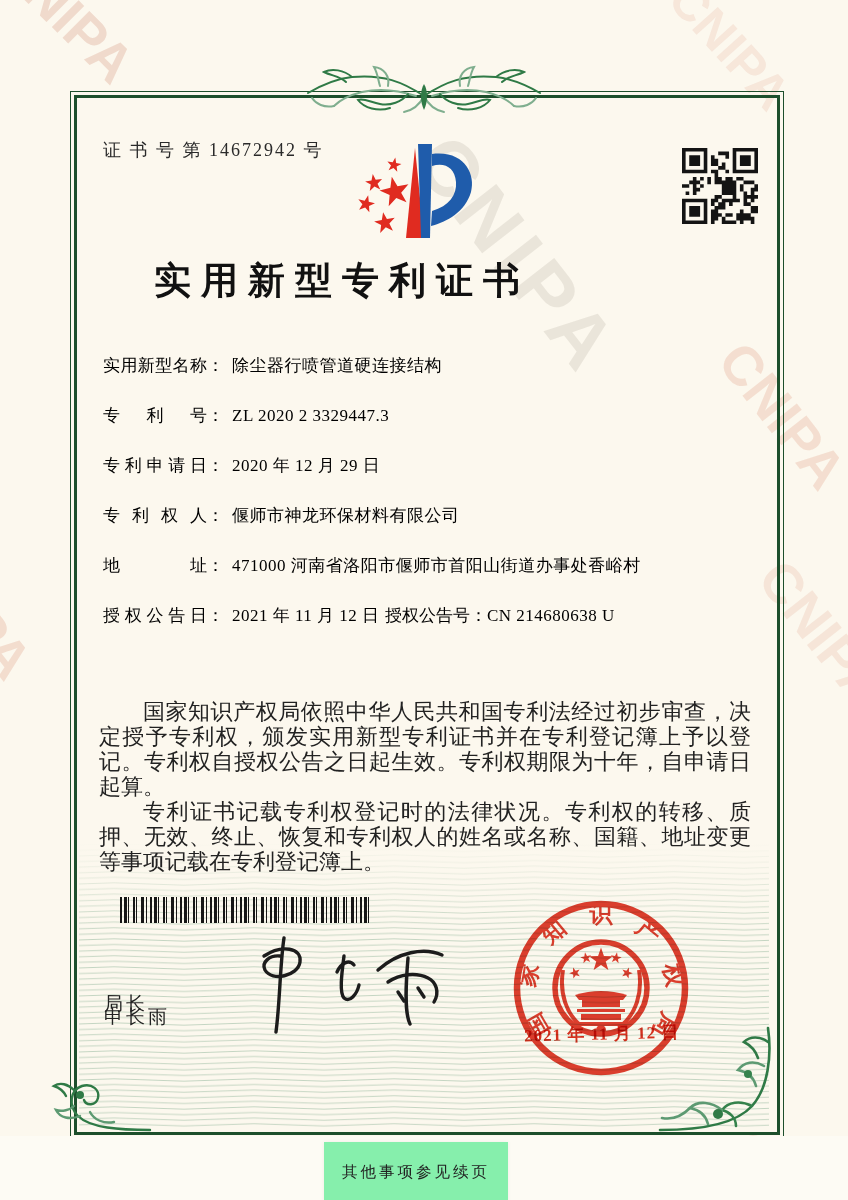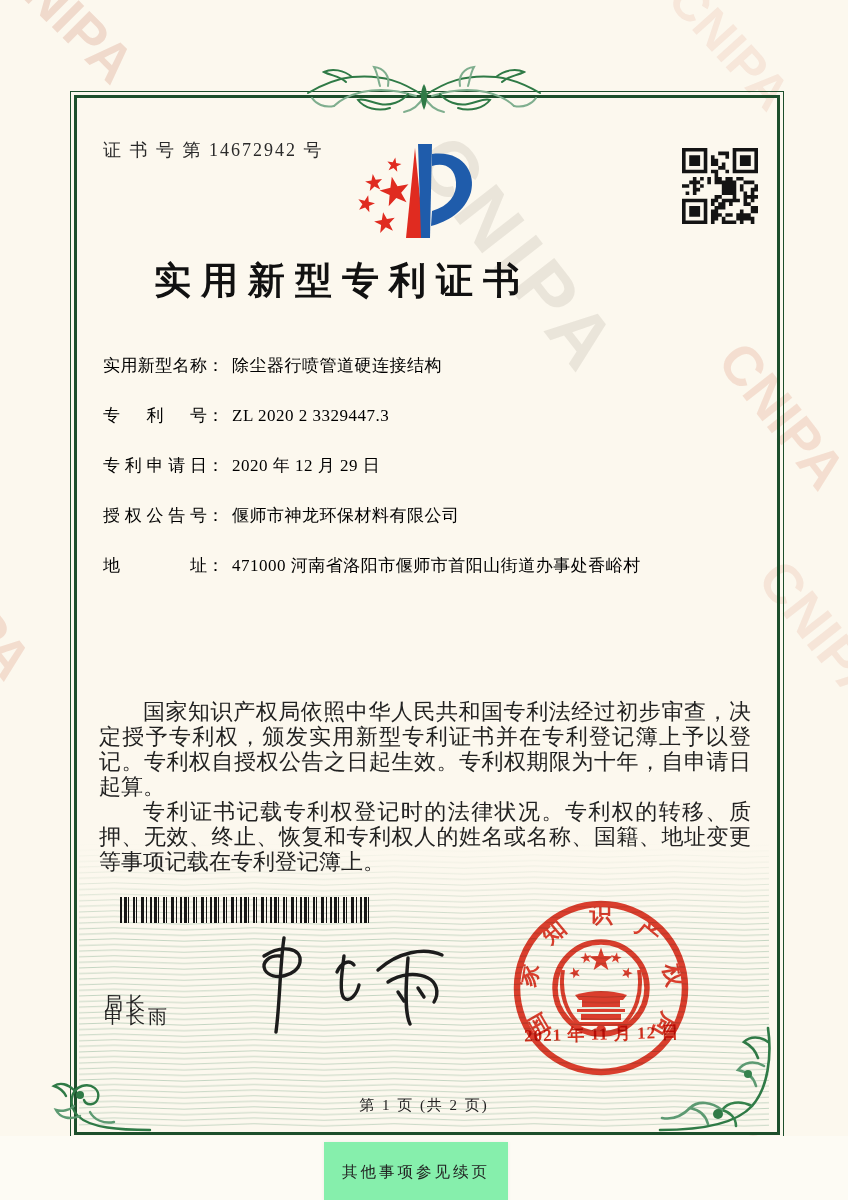--- a/index.html
+++ b/index.html
@@ -186,24 +186,30 @@
     <div class="frow">
       <span class="flabel">实用新型名称</span><span class="fcolon">：</span><span class="fvalue">除尘器行喷管道硬连接结构</span>
     </div>
     <div class="frow">
       <span class="flabel">专利号</span><span class="fcolon">：</span><span class="fvalue">ZL 2020 2 3329447.3</span>
     </div>
     <div class="frow">
       <span class="flabel">专利申请日</span><span class="fcolon">：</span><span class="fvalue">2020 年 12 月 29 日</span>
     </div>
     <div class="frow">
-      <span class="flabel">授权公告号</span><span class="fcolon">：</span><span class="fvalue">偃师市神龙环保材料有限公司</span>
+      <span class="flabel">专利权人</span><span class="fcolon">：</span><span class="fvalue">偃师市神龙环保材料有限公司</span>
     </div>
     <div class="frow">
       <span class="flabel">地址</span><span class="fcolon">：</span><span class="fvalue">471000 河南省洛阳市偃师市首阳山街道办事处香峪村</span>
+    </div>
+    <div class="frow">
+      <span class="flabel">授权公告日</span><span class="fcolon">：</span><span class="fvalue">2021 年 11 月 12 日</span>
+      <span class="pair2">
+        <span>授权公告号：</span><span class="fvalue">CN 214680638 U</span>
+      </span>
     </div>
   </div>
 
   <div class="legal">
     <p>国家知识产权局依照中华人民共和国专利法经过初步审查，决定授予专利权，颁发实用新型专利证书并在专利登记簿上予以登记。专利权自授权公告之日起生效。专利权期限为十年，自申请日起算。</p>
     <p>专利证书记载专利权登记时的法律状况。专利权的转移、质押、无效、终止、恢复和专利权人的姓名或名称、国籍、地址变更等事项记载在专利登记簿上。</p>
   </div>
 
   <div class="barcode"></div>
 
@@ -253,17 +259,16 @@
         <text x="47.6" y="39.4" transform="rotate(-40 47.6 39.4)">知</text>
         <text x="90" y="24">识</text>
         <text x="132.4" y="39.4" transform="rotate(40 132.4 39.4)">产</text>
         <text x="155" y="78.5" transform="rotate(80 155 78.5)">权</text>
         <text x="147.2" y="123" transform="rotate(120 147.2 123)">局</text>
       </g>
     </svg>
   </div>
   <div class="seal-date">2021 年 11 月 12 日</div>
 
-  <div class="page-num">第 1 页 (共 2 页)</div>
   <div class="bottom-strip"></div>
   <div class="cont-note">其他事项参见续页</div>
 
 </div>
 
 </body></html>

